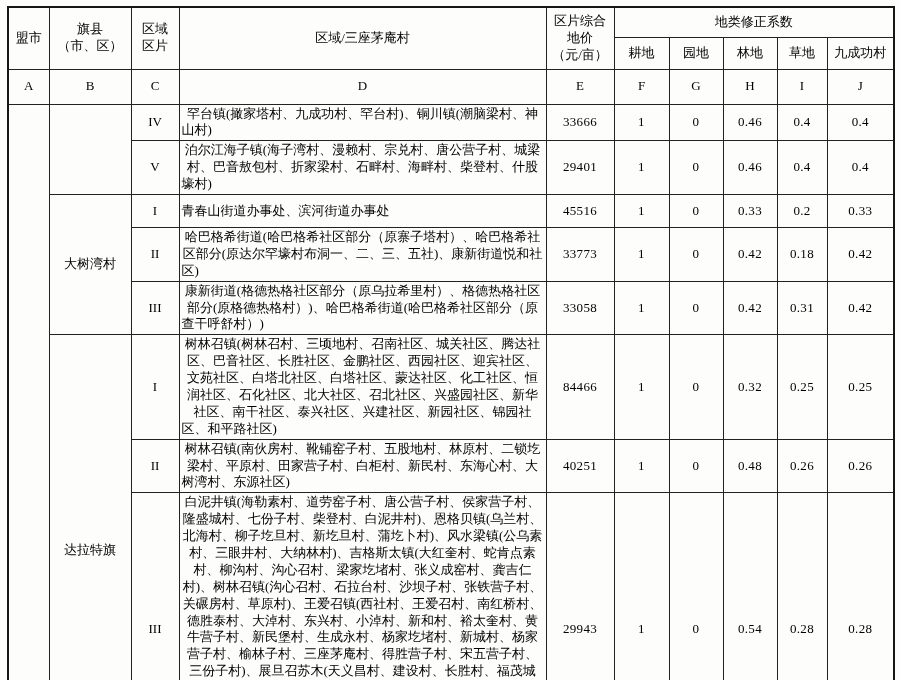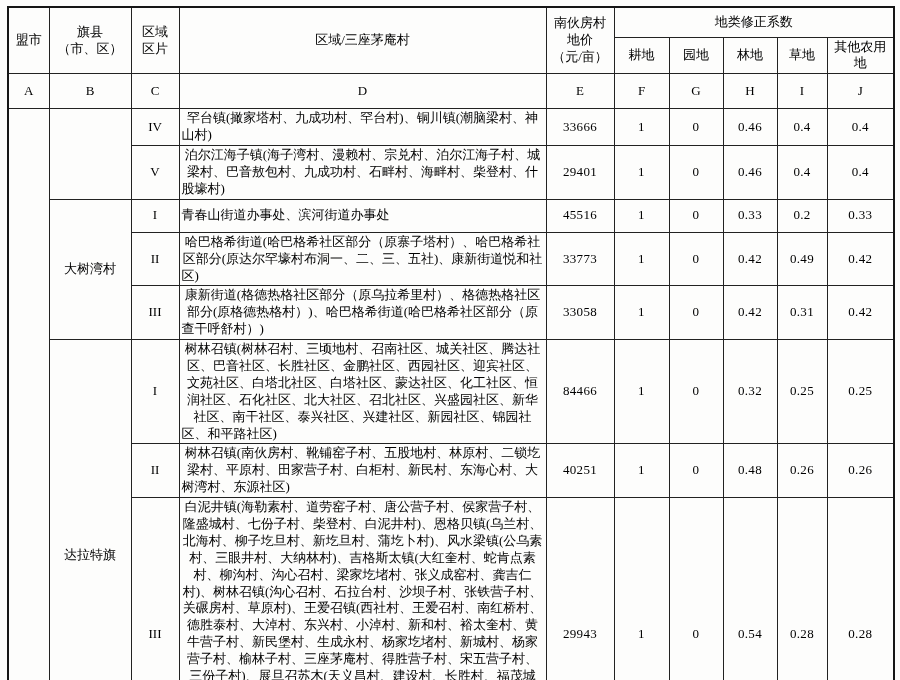--- a/index.html
+++ b/index.html
@@ -74,31 +74,31 @@
     </colgroup>
 
     <tbody>
         <tr class="h30">
       <td class="hdr" rowspan="2">盟市</td>
       <td class="hdr" rowspan="2">旗县
 （市、区）</td>
       <td class="hdr" rowspan="2">区域
 区片</td>
       <td class="hdr" rowspan="2">区域/三座茅庵村</td>
-      <td class="hdr" rowspan="2">南伙房村
+      <td class="hdr" rowspan="2">区片综合
 地价
 （元/亩）</td>
       <td class="hdr" colspan="5">地类修正系数</td>
     </tr>
     <tr class="h32">
       <td class="hdr">耕地</td>
       <td class="hdr">园地</td>
       <td class="hdr">林地</td>
       <td class="hdr">草地</td>
-      <td class="hdr">其他农用地</td>
+      <td class="hdr">九成功村</td>
     </tr>
     <tr class="h35">
       <td class="letter">A</td>
       <td class="letter">B</td>
       <td class="letter">C</td>
       <td class="letter">D</td>
       <td class="letter">E</td>
       <td class="letter">F</td>
       <td class="letter">G</td>
       <td class="letter">H</td>
@@ -113,21 +113,21 @@
       <td class="desc">罕台镇(撖家塔村、九成功村、罕台村)、铜川镇(潮脑梁村、神山村)</td>
       <td class="num">33666</td>
       <td class="num">1</td>
       <td class="num">0</td>
       <td class="num">0.46</td>
       <td class="num">0.4</td>
       <td class="num">0.4</td>
     </tr>
     <tr class="h38">
       <td class="zone">V</td>
-      <td class="desc">泊尔江海子镇(海子湾村、漫赖村、宗兑村、泊尔江海子村、城梁村、巴音敖包村、九成功村、石畔村、海畔村、柴登村、什股壕村)</td>
+      <td class="desc">泊尔江海子镇(海子湾村、漫赖村、宗兑村、唐公营子村、城梁村、巴音敖包村、折家梁村、石畔村、海畔村、柴登村、什股壕村)</td>
       <td class="num">29401</td>
       <td class="num">1</td>
       <td class="num">0</td>
       <td class="num">0.46</td>
       <td class="num">0.4</td>
       <td class="num">0.4</td>
     </tr>
 
     <tr class="h33">
       <td rowspan="3">大树湾村</td>
@@ -140,21 +140,21 @@
       <td class="num">0.2</td>
       <td class="num">0.33</td>
     </tr>
     <tr class="h38">
       <td class="zone">II</td>
       <td class="desc">哈巴格希街道(哈巴格希社区部分（原寨子塔村）、哈巴格希社区部分(原达尔罕壕村布洞一、二、三、五社)、康新街道悦和社区)</td>
       <td class="num">33773</td>
       <td class="num">1</td>
       <td class="num">0</td>
       <td class="num">0.42</td>
-      <td class="num">0.49</td>
+      <td class="num">0.18</td>
       <td class="num">0.42</td>
     </tr>
     <tr class="h49">
       <td class="zone">III</td>
       <td class="desc">康新街道(格德热格社区部分（原乌拉希里村）、格德热格社区部分(原格德热格村）)、哈巴格希街道(哈巴格希社区部分（原查干呼舒村）)</td>
       <td class="num">33058</td>
       <td class="num">1</td>
       <td class="num">0</td>
       <td class="num">0.42</td>
       <td class="num">0.31</td>

